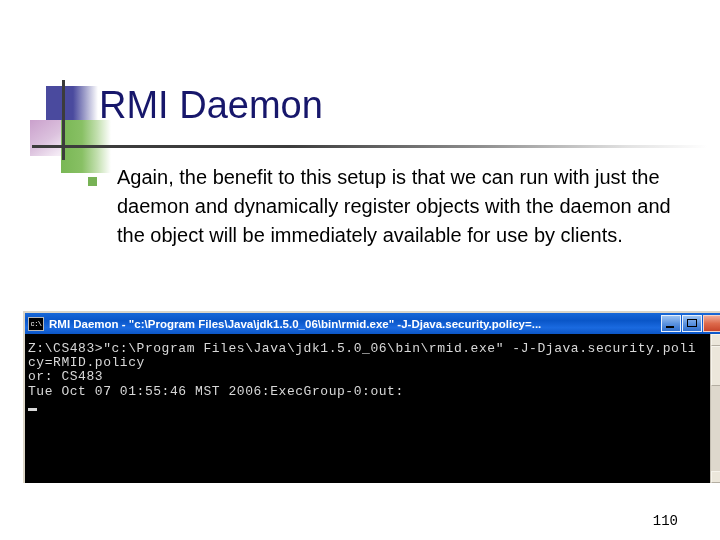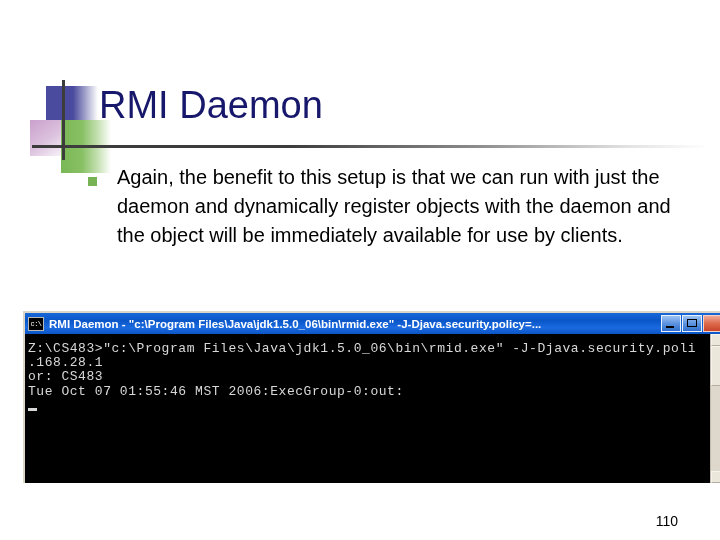--- a/index.html
+++ b/index.html
@@ -272,20 +272,21 @@
     box-sizing: border-box;
   }
 
   
   .page-number {
     position: absolute;
     right: 42px;
     top: 505px;
     font-size: 14px;
     color: #000000;
+    font-family: Liberation Mono, monospace;
   }
 </style>
 </head>
 <body>
 
 <div class="slide">
 
   <div class="logo-deco">
     <div class="deco-blue"></div>
     <div class="deco-pink"></div>
@@ -316,21 +317,21 @@
         <div class="win-btn">
           <span class="glyph-max"></span>
         </div>
         <div class="win-btn-close"></div>
       </div>
     </div>
 
     <div class="console-body">
       <div class="console-screen">
         <div class="console-line">Z:\CS483&gt;"c:\Program Files\Java\jdk1.5.0_06\bin\rmid.exe" -J-Djava.security.poli</div>
-        <div class="console-line">.168.28.1</div>
+        <div class="console-line">cy=RMID.policy</div>
         <div class="console-line">or: CS483</div>
         <div class="console-line">Tue Oct 07 01:55:46 MST 2006:ExecGroup-0:out:</div>
         <div class="console-line"><span class="console-cursor"></span></div>
       </div>
       <div class="console-scrollbar">
         <div class="sb-arrow"></div>
         <div class="sb-thumb"></div>
         <div class="sb-arrow bottom"></div>
       </div>
     </div>

